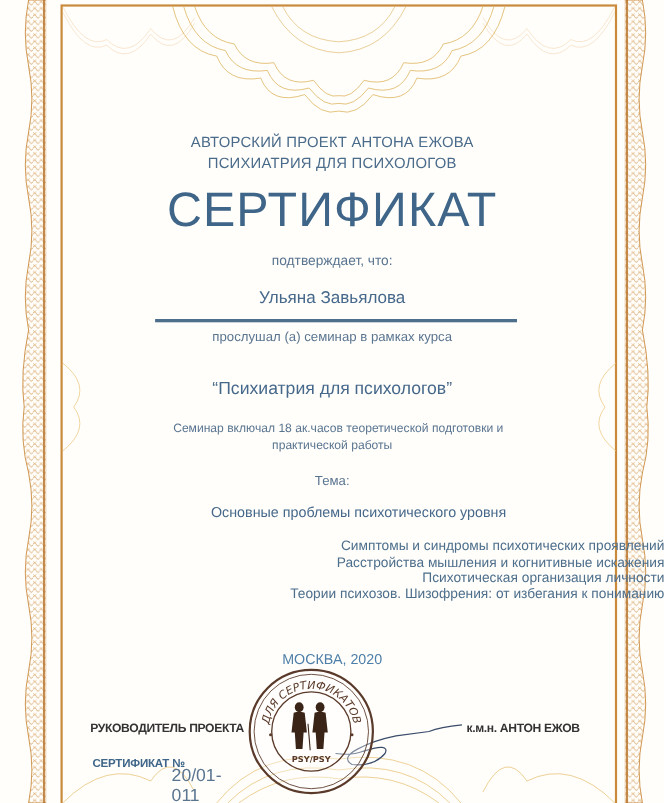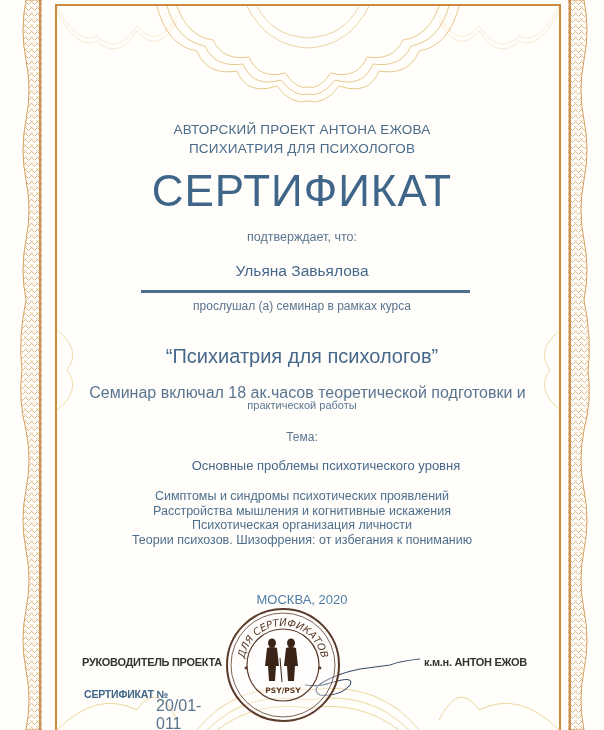--- a/index.html
+++ b/index.html
@@ -19,21 +19,21 @@
 
   .guilloche { position: absolute; pointer-events: none; }
   .guilloche svg { display: block; }
 
   .text-block { position: absolute; left: 0; width: 604px; text-align: center; color: #4e6f8c; }
 
   .proj-line { font-size: 13.5px; letter-spacing: 0.2px; color: #4a6b8a; }
   .title { font-size: 44px; letter-spacing: 1px; color: #3f6688; font-weight: normal; }
   .small { font-size: 12px; color: #5a7590; }
   .name { font-size: 15.5px; color: #46688a; }
-  .course { font-size: 20px; color: #46688a; }
+  .course { font-size: 16px; color: #46688a; }
   .topics { font-size: 12.5px; line-height: 14.5px; color: #4e6f8c; }
 
   .name-line { position: absolute; left: 141px; top: 290px; width: 329px; height: 3px; background: #4e6f8c; }
 
   .footer-label { position: absolute; font-family: "Liberation Sans", sans-serif; font-size: 11px; font-weight: bold; color: #333; letter-spacing: -0.3px; }
   .cert-no-label { position: absolute; font-size: 10.5px; font-weight: bold; color: #3f6688; letter-spacing: -0.2px; }
   .cert-no-val { position: absolute; font-size: 16px; color: #5a7590; border-bottom: 1px solid #7a8ea2; padding: 0 2px; margin-top: 12px; }
 
   .seal { position: absolute; left: 224px; top: 606px; width: 118px; height: 118px; }
   .seal svg { width: 100%; height: 100%; }
@@ -115,28 +115,28 @@
 
   <div class="text-block title" style="top:166px;">СЕРТИФИКАТ</div>
 
   <div class="text-block name" style="top:262px;">Ульяна Завьялова</div>
   <div class="name-line"></div>
 
   <div class="text-block small" style="top:299px;">прослушал (а) семинар в рамках курса</div>
 
   <div class="text-block course" style="top:345px;">“Психиатрия для психологов”</div>
 
-  <div class="text-block small" style="top:384px; font-size:16px;padding-left:11px;">Семинар включал 18 ак.часов теоретической подготовки и</div>
+  <div class="text-block small" style="top:384px; font-size:11px;padding-left:11px;">Семинар включал 18 ак.часов теоретической подготовки и</div>
   <div class="text-block small" style="top:399px; font-size:11px;">практической работы</div>
 
   <div class="text-block small" style="top:430px;">Тема:</div>
 
   <div class="text-block" style="top:458px; font-size:13px; color:#46688a;padding-left:48px;">Основные проблемы психотического уровня</div>
 
-  <div class="text-block topics" style="top:489px;">
+  <div class="text-block topics" style="top:489px;text-align:right;">
     <div>Симптомы и синдромы психотических проявлений</div>
     <div>Расстройства мышления и когнитивные искажения</div>
     <div>Психотическая организация личности</div>
     <div>Теории психозов. Шизофрения: от избегания к пониманию</div>
   </div>
 
   <div class="text-block" style="top:592px; font-size:13px; color:#4e7fa8;">МОСКВА, 2020</div>
 
   <div class="footer-label" style="left:82px; top:656px;">РУКОВОДИТЕЛЬ ПРОЕКТА</div>
   <div class="footer-label" style="left:424px; top:656px;">к.м.н.  АНТОН ЕЖОВ</div>

